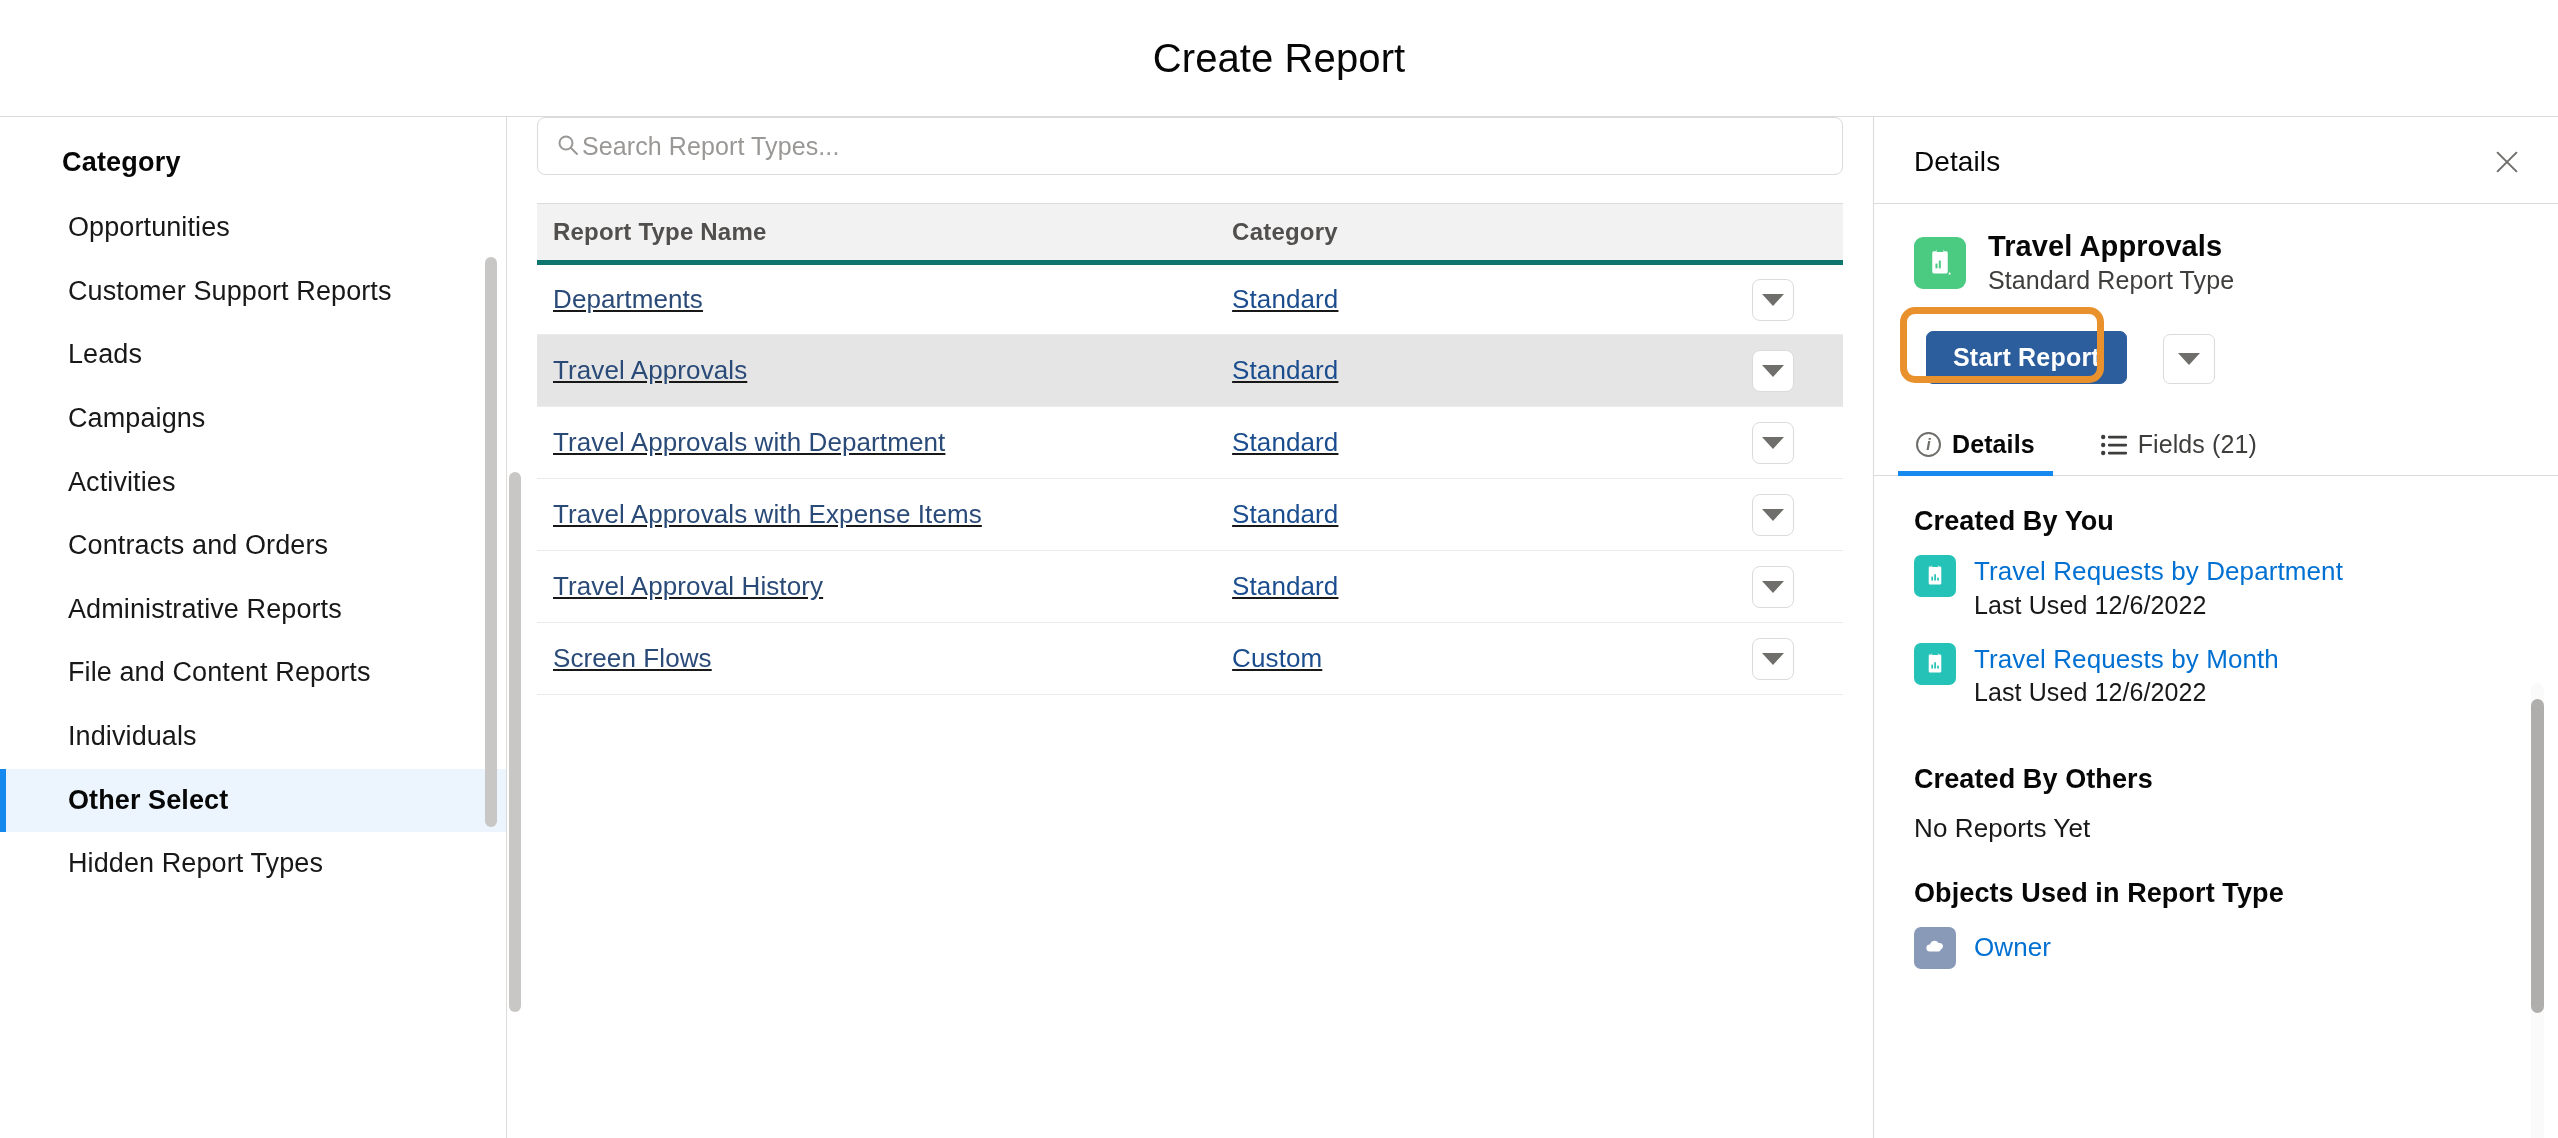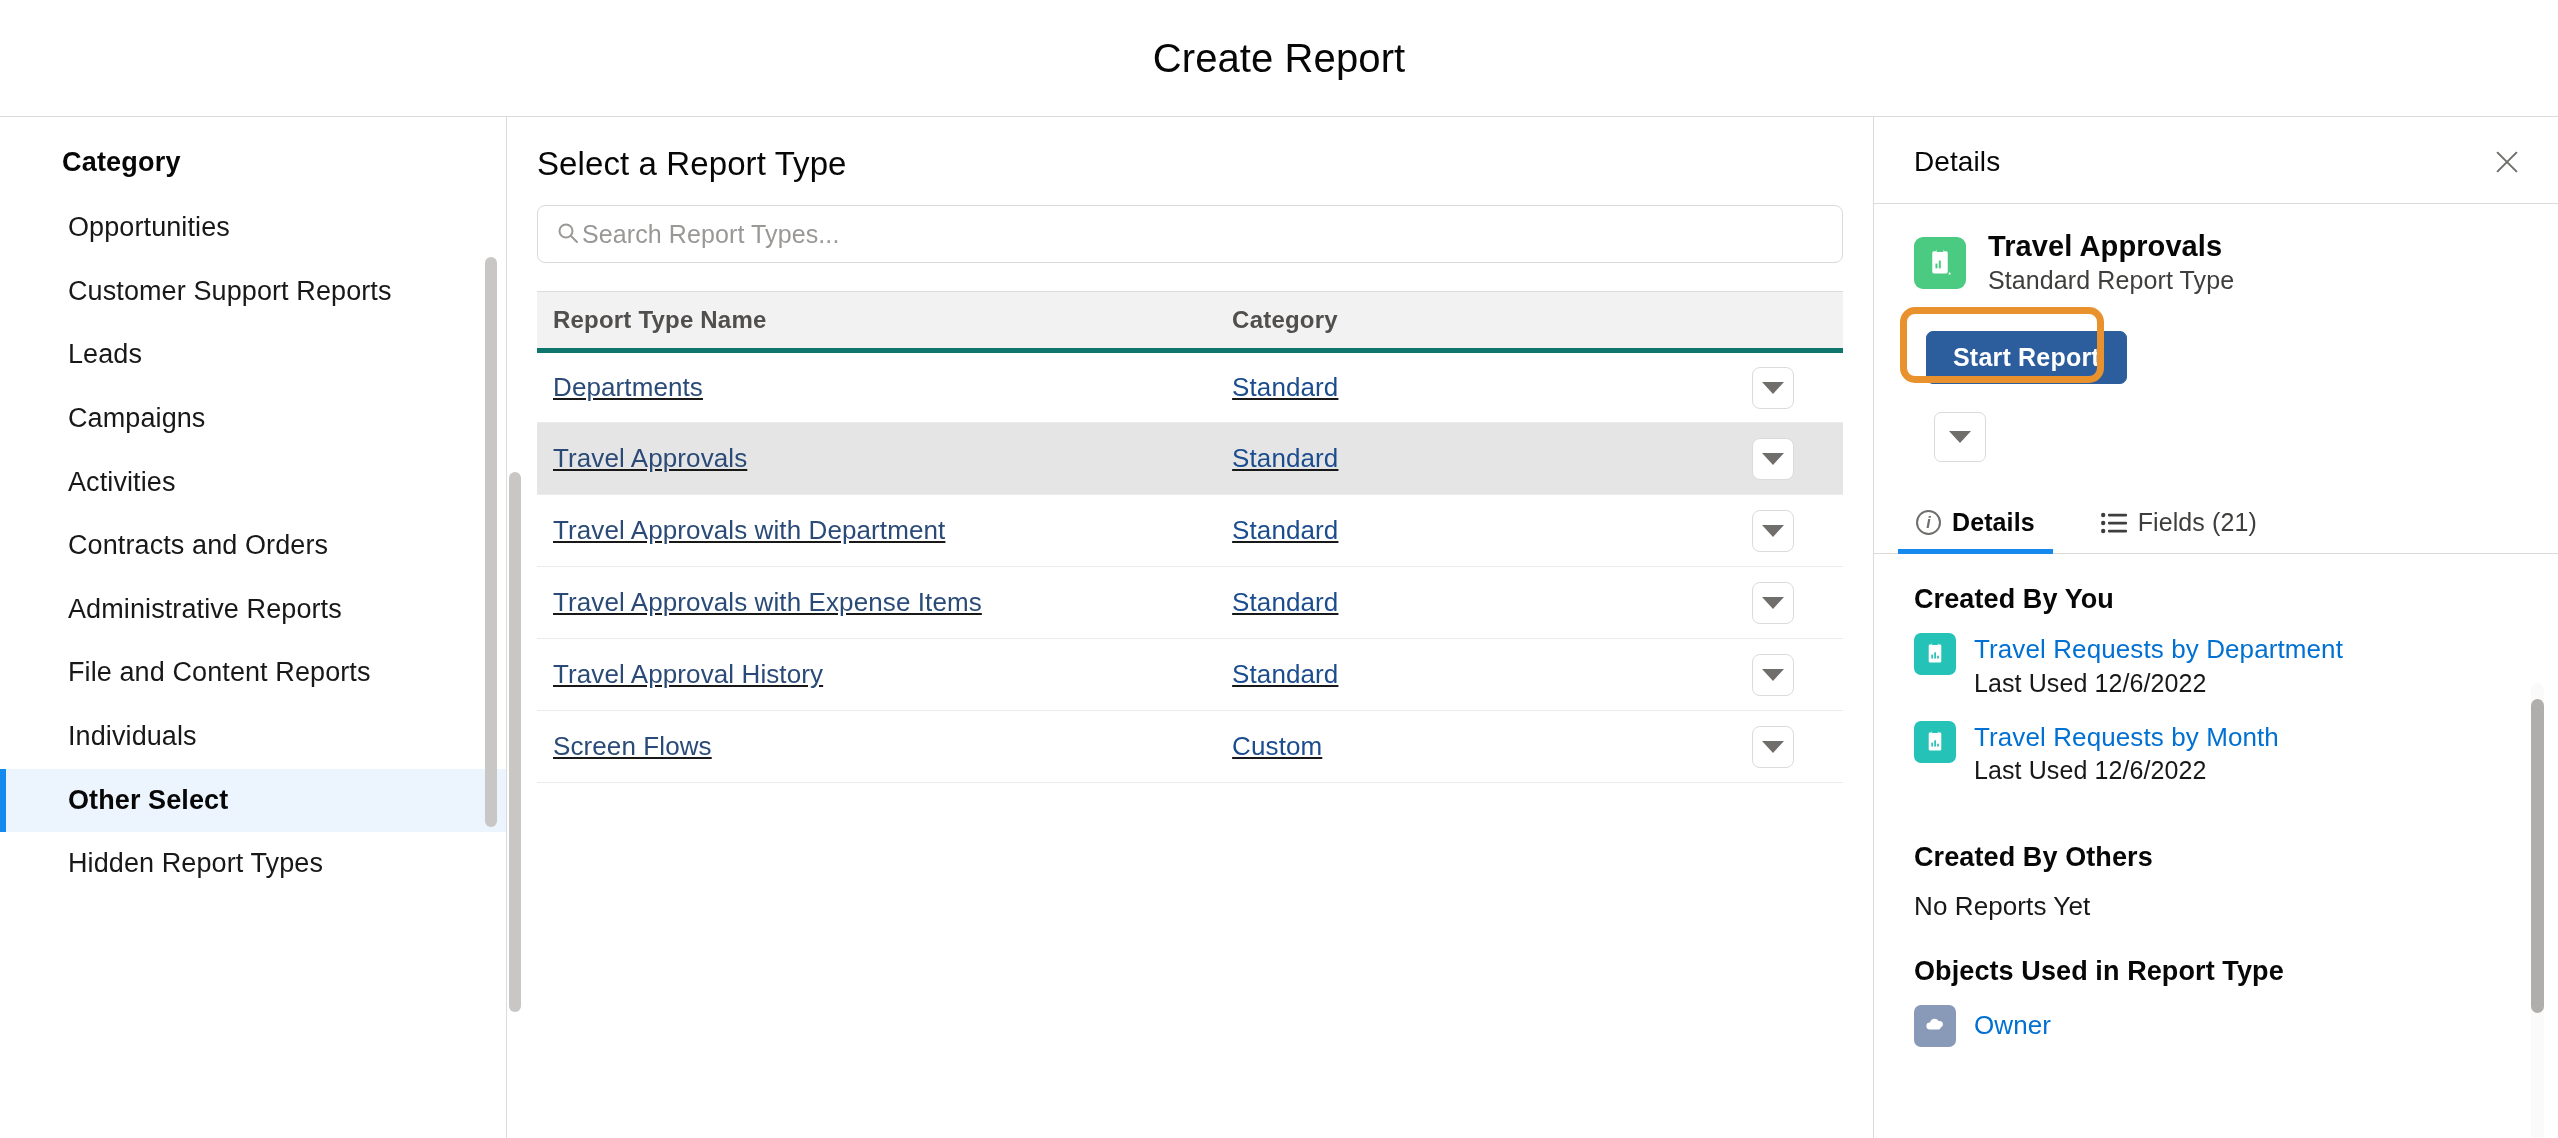--- a/index.html
+++ b/index.html
@@ -234,24 +234,23 @@
   .icon-tile.green { background: #4bca81; }
   .icon-tile.teal  { background: #25c2b7; width: 42px; height: 42px; border-radius: 7px; }
   .icon-tile.slate { background: #7f8de1; width: 42px; height: 42px; border-radius: 7px; background: #889ab8; }
   .rt-name {
     font-size: 29px; font-weight: bold; color: #080707; line-height: 1.15;
     letter-spacing: .1px;
   }
   .rt-sub { font-size: 25px; color: #3e3e3c; margin-top: 3px; letter-spacing: .1px; }
 
   .action-row {
-    display: flex; align-items: flex-start; gap: 16px;
+    display: flex; align-items: flex-end; gap: 16px;
     padding: 12px 40px 6px 40px;
     position: relative;
-    flex-direction: column;
   }
   .highlight-ring {
     position: absolute;
     left: 26px; top: 0px;
     width: 204px; height: 76px;
     border: 7px solid #e8912d;
     border-radius: 15px;
     box-sizing: border-box;
     pointer-events: none;
   }
@@ -370,21 +369,20 @@
         <li class="cat-item">Hidden Report Types</li>
       </ul>
     <div class="sb-scroll-track"></div>
     <div class="sb-scroll-thumb"></div>
   </div>
 
   <div class="center">
     <div class="center-scroll-track"></div>
     <div class="center-scroll-thumb"></div>
     <div class="center-inner">
-      <div class="center-title">Select a Report Type</div>
 
       <div class="search-wrap">
         <div class="search-box">
           <span class="search-ph">Search Report Types...</span>
         </div>
         <svg class="search-icon" viewBox="0 0 24 24" fill="none" stroke="#9a9896" stroke-width="2">
           <circle cx="10" cy="10" r="6.5"></circle>
           <line x1="15" y1="15" x2="21" y2="21" stroke-linecap="round"></line>
         </svg>
       </div>

